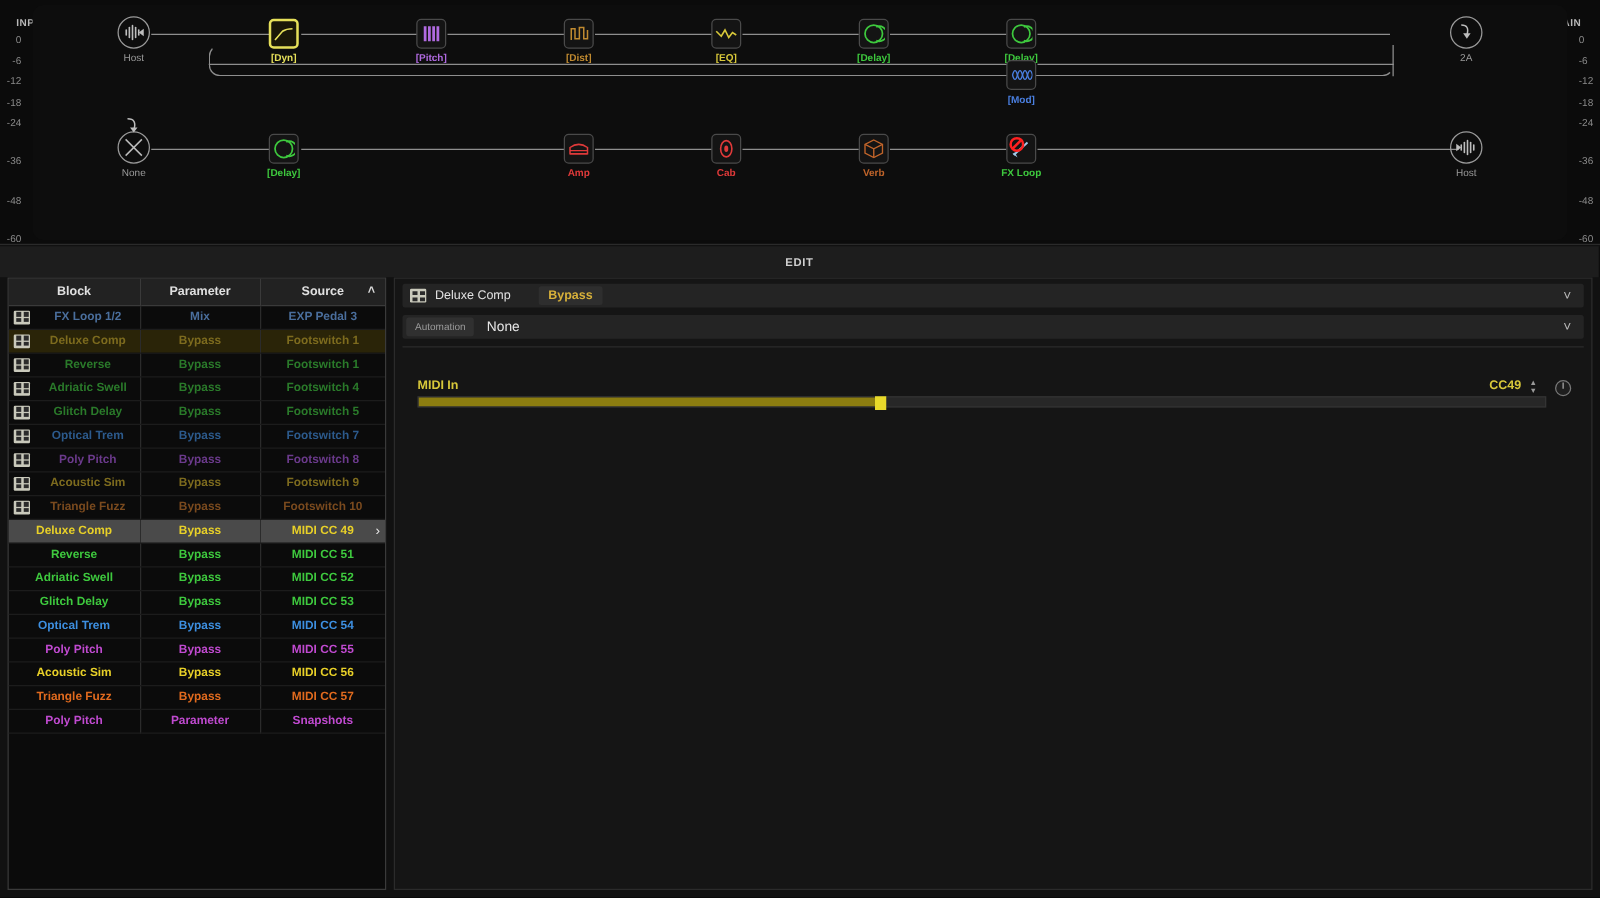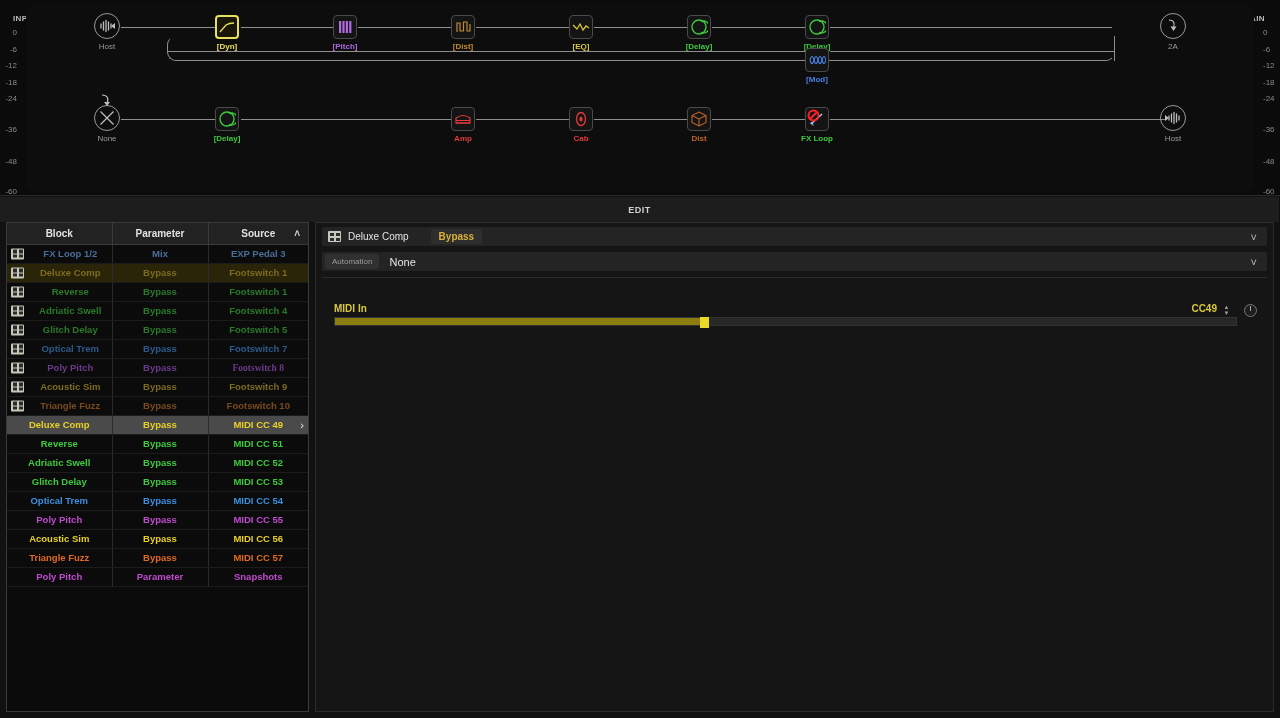--- a/index.html
+++ b/index.html
@@ -418,21 +418,21 @@
         <div class="lbl" style="color:#e03a3a">Cab</div>
       </div>
 
       <div class="node" style="left:653px; top:103px;">
         <div class="chip">
           <svg width="16" height="16" viewBox="0 0 16 16">
             <path d="M8 1 L15 4.5 L15 11.5 L8 15 L1 11.5 L1 4.5 Z" fill="none" stroke="#c0642a" stroke-width="1.1"></path>
             <path d="M1 4.5 L8 8 L15 4.5 M8 8 L8 15" fill="none" stroke="#c0642a" stroke-width="1.1"></path>
           </svg>
         </div>
-        <div class="lbl" style="color:#c0642a">Dist</div>
+        <div class="lbl" style="color:#c0642a">Verb</div>
       </div>
 
       <div class="node" style="left:771px; top:103px;">
         <div class="chip">
           <svg width="20" height="20" viewBox="0 0 20 20">
             <line x1="4" y1="15" x2="15" y2="5" stroke="#9fc8e8" stroke-width="1.6"></line>
             <path d="M3 14 L7 17 L5 13 Z" fill="#9fc8e8"></path>
             <circle cx="6.5" cy="6.5" r="5" fill="none" stroke="#ff2020" stroke-width="2"></circle>
             <line x1="3" y1="10" x2="10" y2="3" stroke="#ff2020" stroke-width="2"></line>
           </svg>
@@ -525,21 +525,21 @@
               <td style="color: rgb(42, 122, 42);"><span>Footswitch 5</span></td>
             </tr>
             <tr class="row">
               <td class="blockcell" style="color: rgb(44, 90, 140);"><span class="blkicon"></span><span>Optical Trem</span></td>
               <td style="color: rgb(44, 90, 140);">Bypass</td>
               <td style="color: rgb(44, 90, 140);"><span>Footswitch 7</span></td>
             </tr>
             <tr class="row">
               <td class="blockcell" style="color: rgb(107, 58, 140);"><span class="blkicon"></span><span>Poly Pitch</span></td>
               <td style="color: rgb(107, 58, 140);">Bypass</td>
-              <td style="color: rgb(107, 58, 140); font-family: Liberation Serif, serif;"><span>Footswitch 8</span></td>
+              <td style="color: rgb(107, 58, 140);"><span>Footswitch 8</span></td>
             </tr>
             <tr class="row">
               <td class="blockcell" style="color: rgb(125, 107, 30);"><span class="blkicon"></span><span>Acoustic Sim</span></td>
               <td style="color: rgb(125, 107, 30);">Bypass</td>
               <td style="color: rgb(125, 107, 30);"><span>Footswitch 9</span></td>
             </tr>
             <tr class="row">
               <td class="blockcell" style="color: rgb(122, 74, 30);"><span class="blkicon"></span><span>Triangle Fuzz</span></td>
               <td style="color: rgb(122, 74, 30);">Bypass</td>
               <td style="color: rgb(122, 74, 30);"><span>Footswitch 10</span></td>

